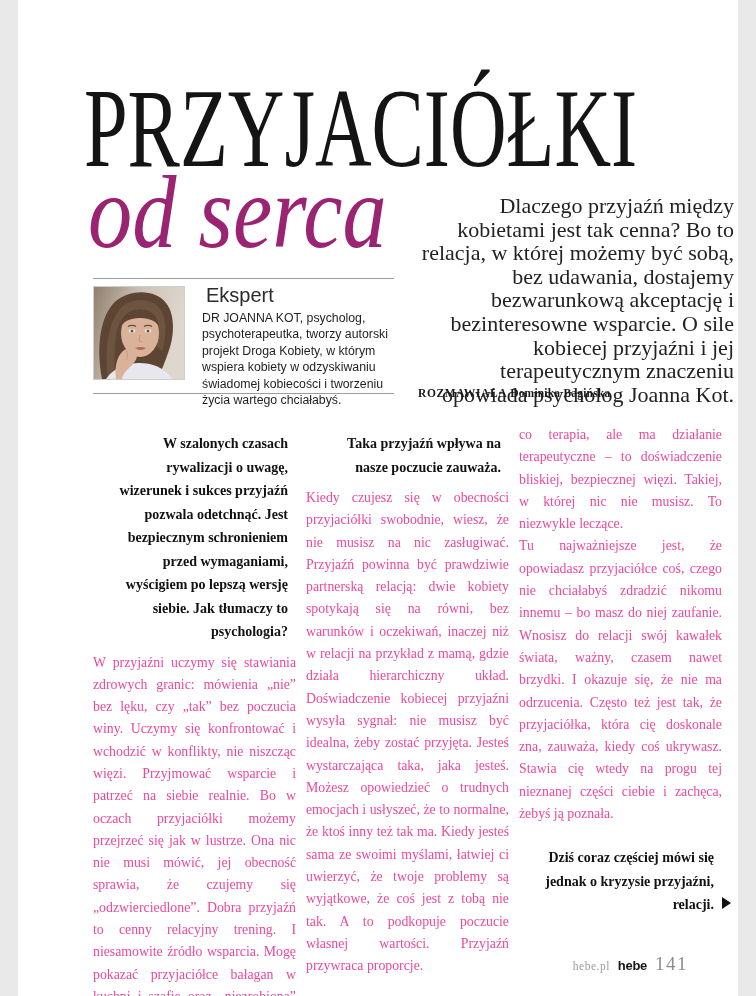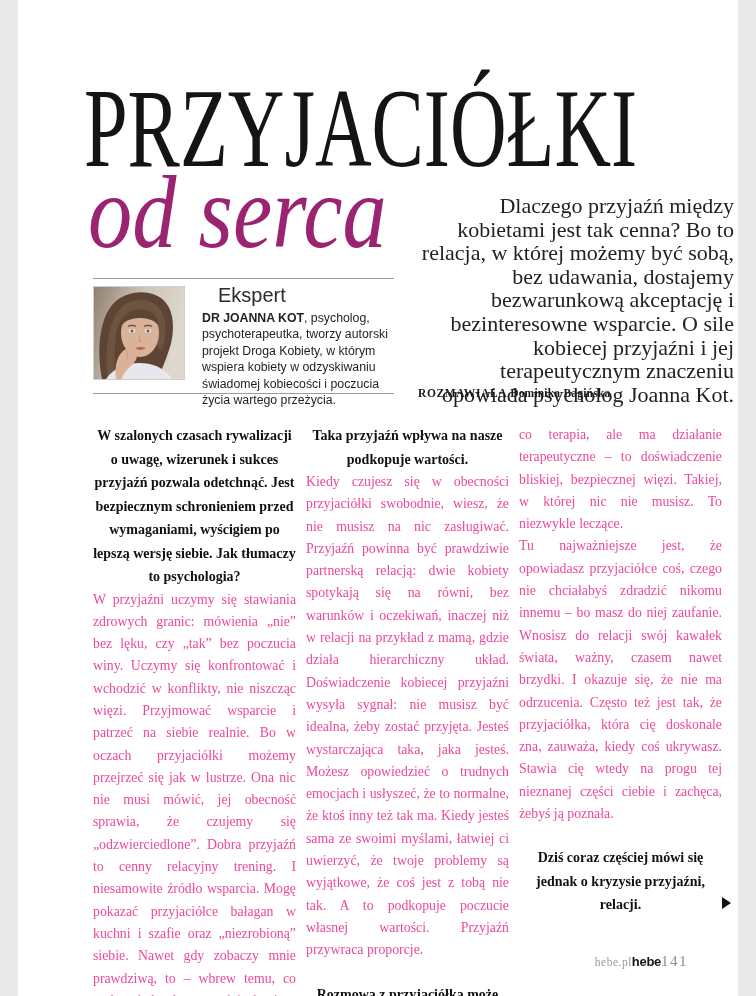--- a/index.html
+++ b/index.html
@@ -54,65 +54,65 @@
     position:absolute;left:75px;top:286px;width:92px;height:94px;
     border:1px solid #cfcfcf;box-sizing:border-box;
     overflow:hidden;background:#c9bfb4;
   }
   .expert-text{
     position:absolute;left:184px;top:284px;width:196px;
     font-family:"Liberation Sans", sans-serif;
   }
   .expert-heading{
     font-size:20px;font-weight:400;color:#2b2b2b;line-height:1.1;
-    margin:0 0 4px 16px;
+    margin:0 0 4px 4px;
   }
   .expert-bio{
     font-size:12.3px;line-height:16.4px;color:#1f1f1f;
     margin:0;
   }
-  .expert-bio b{font-weight:700;}
+  .expert-bio b{font-weight:400;}
   
   .columns{
     position:absolute;left:75px;top:424px;width:628px;
     display:flex;gap:10px;
   }
   .col{width:203px;flex:0 0 203px;}
   .q{
     font-size:14px;font-weight:700;line-height:23.5px;
-    color:#111;margin:0;text-align:center;
+    color:#111;margin:8px;text-align:right;
   }
   .q.spaced{margin-top:21px;}
   .a{
     font-size:13.8px;font-weight:400;line-height:22.3px;
     color:#ec4899;margin:0;
     text-align:justify;
   }
   
   .continue-arrow{
     position:absolute;left:704px;top:897px;
     width:0;height:0;
     border-left:9px solid #111;
     border-top:6px solid transparent;
     border-bottom:6px solid transparent;
   }
   
   .footer{
     position:absolute;right:50px;top:953px;
-    display:flex;align-items:baseline;
+    display:flex;align-items:baseline;gap:8px;
   }
   .footer .site{
     font-size:11.5px;color:#9a9a9a;letter-spacing:0.5px;
   }
   .footer .logo{
     font-family:"Liberation Sans", sans-serif;
     font-size:13px;font-weight:700;color:#161616;letter-spacing:-0.3px;
   }
   .footer .pagenum{
-    font-size:15px;color:#8c8c8c;letter-spacing:1.5px;
+    font-size:19px;color:#8c8c8c;letter-spacing:1.5px;
   }
 </style>
 </head>
 <body>
 
 <div class="page">
 
   <div class="main-title">PRZYJACIÓŁKI</div>
   <div class="sub-title">od serca</div>
 
@@ -154,32 +154,32 @@
       <path d="M46,48 L45,54 L48,55" stroke="#c29578" stroke-width="1" fill="none"></path>
       <path d="M41,61 C44,59.5 49,59.5 52,61 C49,63.5 44,63.5 41,61 Z" fill="#b26b5e"></path>
 
       <path d="M22,92 C20,78 24,66 32,62 C38,59 43,62 43,68 C43,74 38,78 34,82 C30,86 28,89 28,92 Z" fill="#dab299"></path>
       <path d="M32,63 C34,66 34,70 32,73" stroke="#c29578" stroke-width="0.8" fill="none"></path>
     </svg>
   </div>
 
   <div class="expert-text">
     <p class="expert-heading">Ekspert</p>
-    <p class="expert-bio"><b>DR JOANNA KOT</b><span>, psycholog, psychoterapeutka, tworzy autorski projekt Droga Kobiety, w którym wspiera kobiety w odzyskiwaniu świadomej kobiecości i poczucia życia wartego przeżycia.</span></p>
+    <p class="expert-bio"><b>DR JOANNA KOT</b><span>, psycholog, psychoterapeutka, tworzy autorski projekt Droga Kobiety, w którym wspiera kobiety w odzyskiwaniu świadomej kobiecości i tworzeniu życia wartego chciałabyś.</span></p>
   </div>
 
   <div class="rule rule-bottom"></div>
 
   <div class="columns">
     <div class="col">
       <p class="q">W szalonych czasach rywalizacji o uwagę, wizerunek i sukces przyjaźń pozwala odetchnąć. Jest bezpiecznym schronieniem przed wymaganiami, wyścigiem po lepszą wersję siebie. Jak tłumaczy to psychologia?</p>
       <p class="a">W przyjaźni uczymy się stawiania zdrowych granic: mówienia „nie” bez lęku, czy „tak” bez poczucia winy. Uczymy się konfrontować i wchodzić w konflikty, nie niszcząc więzi. Przyjmować wsparcie i patrzeć na siebie realnie. Bo w oczach przyjaciółki możemy przejrzeć się jak w lustrze. Ona nic nie musi mówić, jej obecność sprawia, że czujemy się „odzwierciedlone”. Dobra przyjaźń to cenny relacyjny trening. I niesamowite źródło wsparcia. Mogę pokazać przyjaciółce bałagan w kuchni i szafie oraz „niezrobioną” siebie. Nawet gdy zobaczy mnie prawdziwą, to – wbrew temu, co podpowiada głos w mojej głowie – nie zostanę odtrącona. Przyjaciółka nie powie: „to twoja wina”, „powinnaś wtedy zrobić to, czy tamto...”. Ona po prostu jest dla mnie.</p>
     </div>
     <div class="col">
-      <p class="q">Taka przyjaźń wpływa na nasze podkopuje wartości.</p>
+      <p class="q">Taka przyjaźń wpływa na nasze poczucie zauważa.</p>
       <p class="a">Kiedy czujesz się w obecności przyjaciółki swobodnie, wiesz, że nie musisz na nic zasługiwać. Przyjaźń powinna być prawdziwie partnerską relacją: dwie kobiety spotykają się na równi, bez warunków i oczekiwań, inaczej niż w relacji na przykład z mamą, gdzie działa hierarchiczny układ. Doświadczenie kobiecej przyjaźni wysyła sygnał: nie musisz być idealna, żeby zostać przyjęta. Jesteś wystarczająca taka, jaka jesteś. Możesz opowiedzieć o trudnych emocjach i usłyszeć, że to normalne, że ktoś inny też tak ma. Kiedy jesteś sama ze swoimi myślami, łatwiej ci uwierzyć, że twoje problemy są wyjątkowe, że coś jest z tobą nie tak. A to podkopuje poczucie własnej wartości. Przyjaźń przywraca proporcje.</p>
       <p class="q spaced">Rozmowa z przyjaciółką może działać jak terapia?</p>
 
     </div>
     <div class="col">
       <p class="a">co terapia, ale ma działanie terapeutyczne – to doświadczenie bliskiej, bezpiecznej więzi. Takiej, w której nic nie musisz. To niezwykle leczące.</p>
       <p class="a">Tu najważniejsze jest, że opowiadasz przyjaciółce coś, czego nie chciałabyś zdradzić nikomu innemu – bo masz do niej zaufanie. Wnosisz do relacji swój kawałek świata, ważny, czasem nawet brzydki. I okazuje się, że nie ma odrzucenia. Często też jest tak, że przyjaciółka, która cię doskonale zna, zauważa, kiedy coś ukrywasz. Stawia cię wtedy na progu tej nieznanej części ciebie i zachęca, żebyś ją poznała.</p>
       <p class="q spaced">Dziś coraz częściej mówi się jednak o kryzysie przyjaźni, relacji.</p>
 
     </div>

